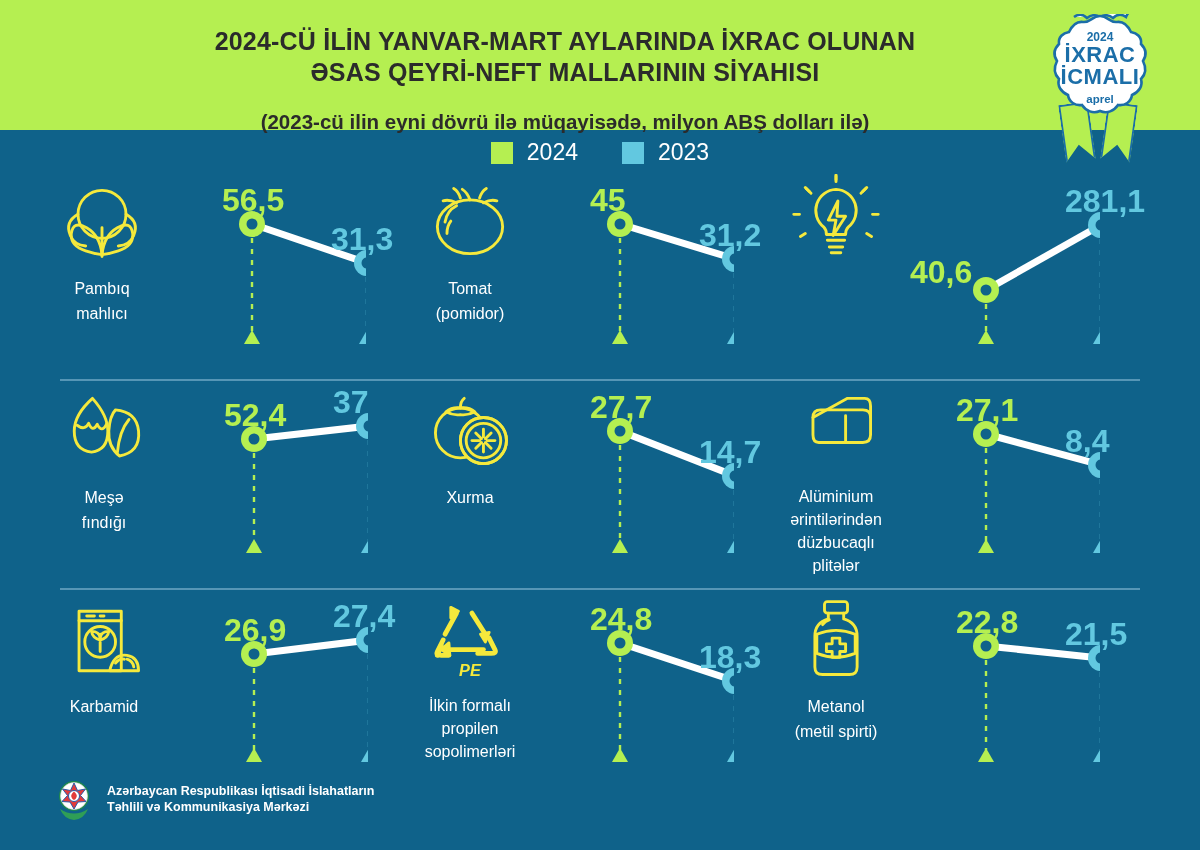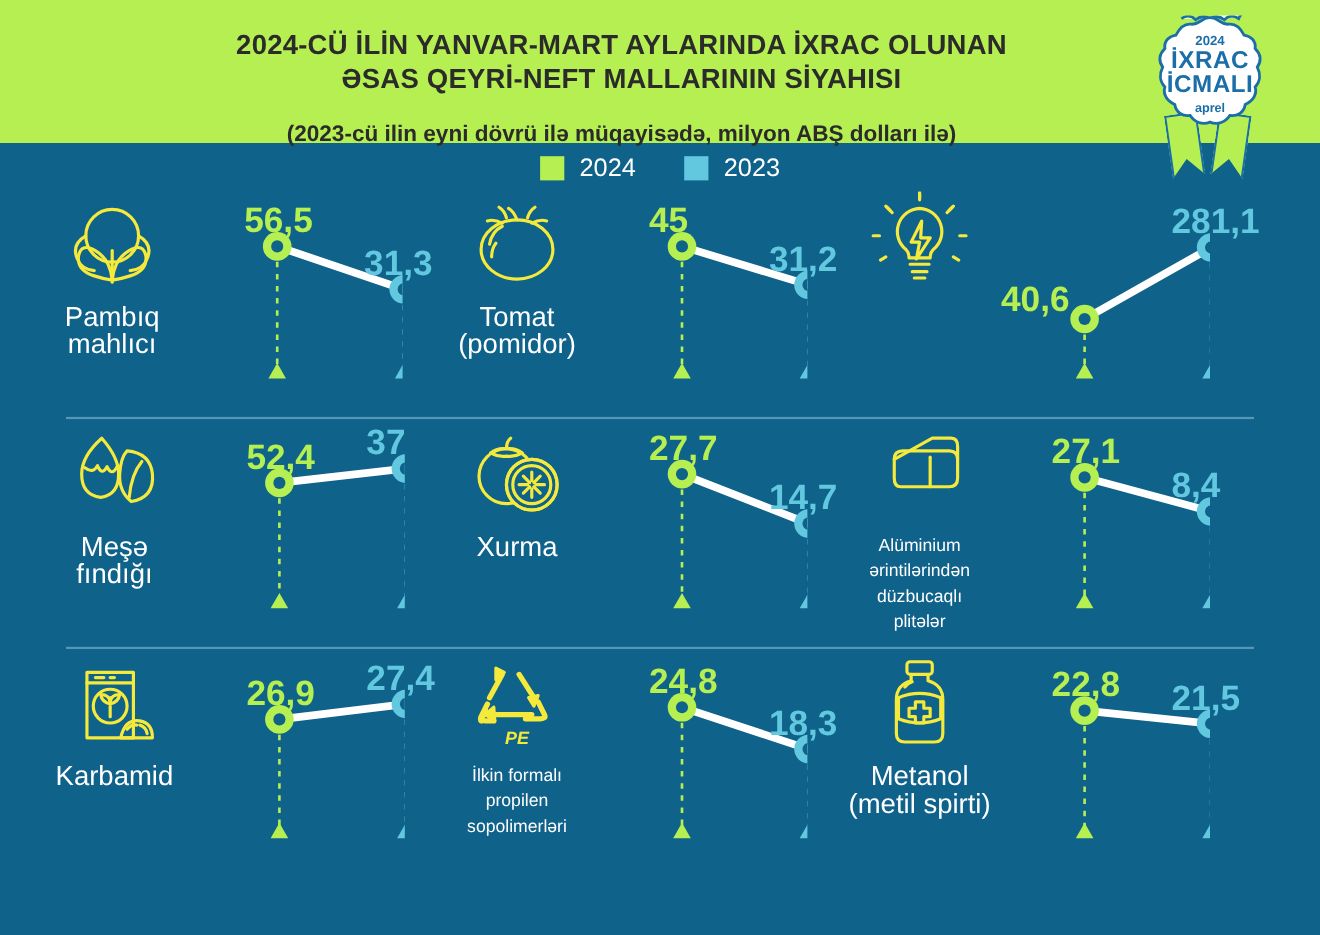--- a/index.html
+++ b/index.html
@@ -75,21 +75,21 @@
   .cell { position: relative; width: 366px; height: 209px; }
   .cell:nth-child(2) { margin-left: 2px; }
 
   
   .iconlabel {
     position: absolute; left: 26px; top: 4px; width: 152px;
     display: flex; flex-direction: column; align-items: center;
   }
   .icon-box { width: 96px; height: 96px; display: flex; align-items: flex-end; justify-content: center; font-style: italic; }
   .item-label {
-    color: #ffffff; font-size: 25px; line-height: 25px; text-align: center;
+    color: #ffffff; font-size: 16px; line-height: 25px; text-align: center;
     margin-top: 6px; width: 160px;
   }
   .item-label.small { font-size: 16px; line-height: 23px; }
 
   
   .plot { position: absolute; left: 150px; top: 0; width: 216px; height: 200px; }
   .plot svg { position: absolute; left: 0; top: 0; }
   .vnum {
     position: absolute; font-size: 32px; font-weight: bold; white-space: nowrap;
   }
@@ -467,14 +467,28 @@
           <circle cx="217" cy="70" r="13" fill="#62c8e0"></circle>
           <circle cx="217" cy="70" r="5.5" fill="#0f628a"></circle>
         </svg>
         <div class="vnum g" style="left:72px; top:16px;">22,8</div>
         <div class="vnum b" style="left:181px; top:28px;">21,5</div>
       </div>
         </div>
       </div>
     </div>
 
+  <div class="footer">
+    <svg class="emblem" viewBox="0 0 44 46">
+      <circle cx="22" cy="20" r="15" fill="#1f8a4c"></circle>
+      <path d="M8 33 q14 9 28 0 q-4 10 -14 11 q-10 -1 -14 -11z" fill="#2f9e56"></path>
+      <circle cx="22" cy="20" r="13.5" fill="#ffffff" stroke="#d8d8d8" stroke-width=".6"></circle>
+      <path d="M22 7 L25.5 14.5 L33.5 13 L28.5 19.5 L34 25.5 L26 26 L22 33 L18 26 L10 25.5 L15.5 19.5 L10.5 13 L18.5 14.5 Z" fill="#e23b3b" stroke="#2a5aa8" stroke-width="1"></path>
+      <circle cx="22" cy="20" r="5.5" fill="#ffffff" stroke="#2a5aa8" stroke-width="1"></circle>
+      <path d="M22 15.5 q3.6 3 2.6 5.6 q-.8 2.3 -2.6 2.9 q-1.8 -.6 -2.6 -2.9 q-1 -2.6 2.6 -5.6z" fill="#e23b3b"></path>
+    </svg>
+    <div class="footer-text">
+      <div>Azərbaycan Respublikası İqtisadi İslahatların</div>
+      <div>Təhlili və Kommunikasiya Mərkəzi</div>
+    </div>
+  </div>
 
 </div>
 
 </body></html>

